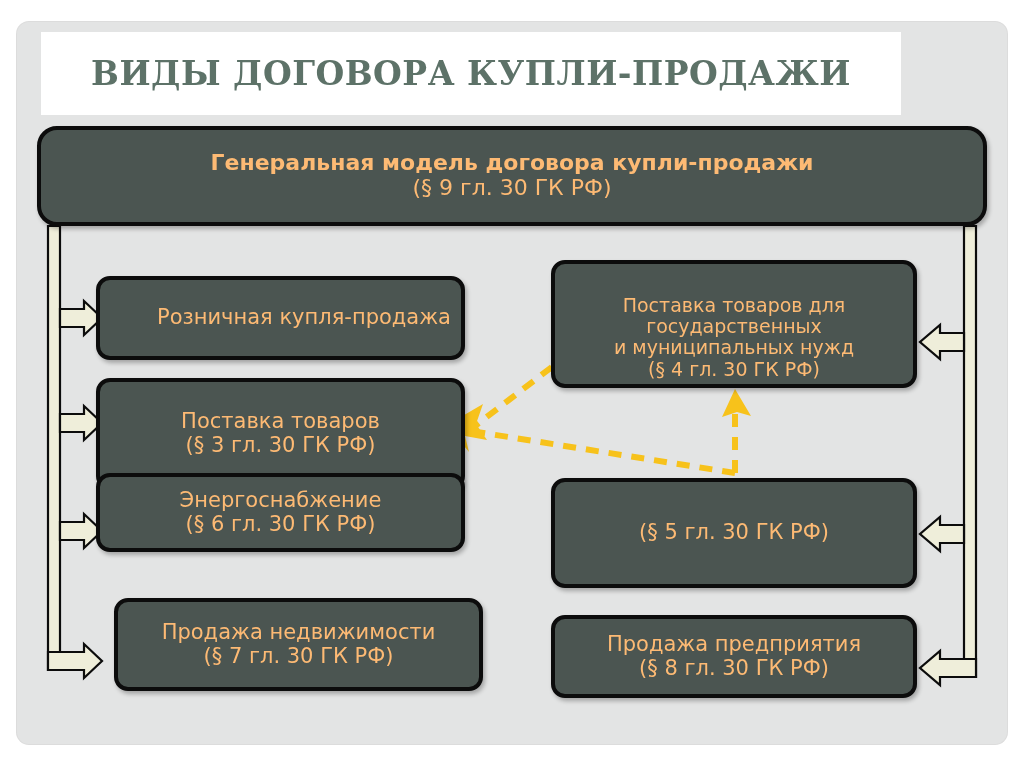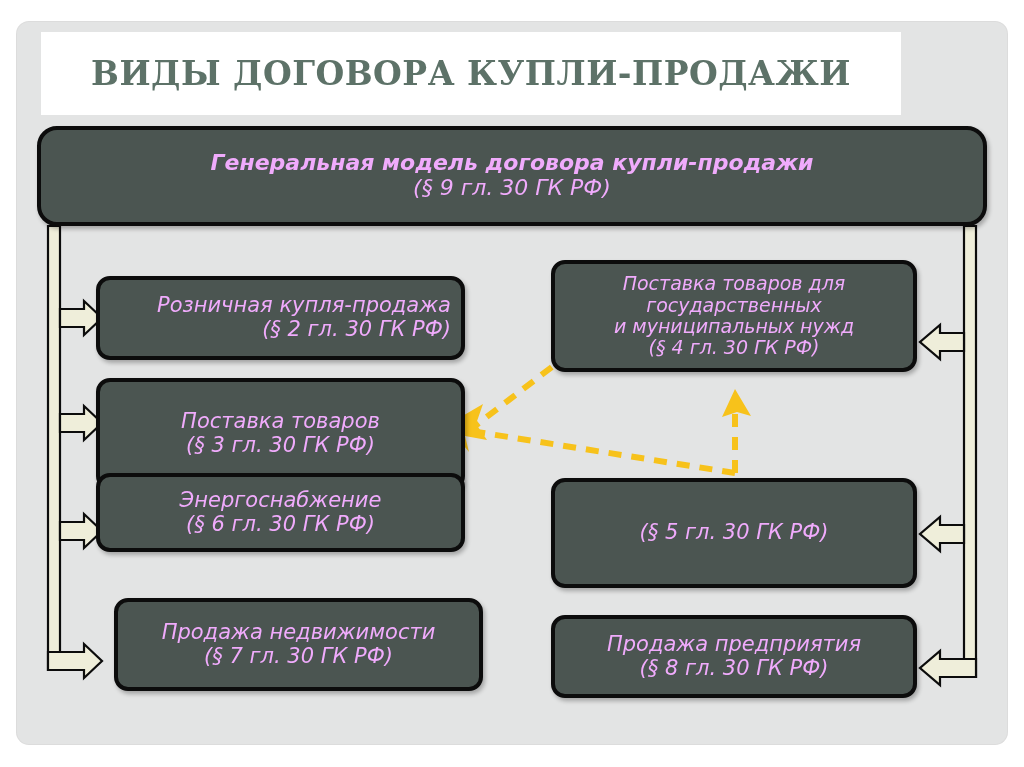--- a/index.html
+++ b/index.html
@@ -53,24 +53,23 @@
     position: absolute;
     background: #4b5551;
     border: 4px solid #0c0c0c;
     border-radius: 14px;
     box-sizing: border-box;
     display: flex;
     flex-direction: column;
     align-items: center;
     justify-content: center;
     text-align: center;
-    color: #f0abfc;
+    color: #fdba74;
     box-shadow: 2px 3px 4px rgba(0,0,0,0.28);
     padding: 4px 10px;
-    font-style: italic;
   }
   .node .line {
     line-height: 1.12;
     white-space: nowrap;
   }
 
   
   #node-root {
     left: 20px;
     top: 104px;
@@ -86,21 +85,21 @@
   .node-right { left: 534px; width: 366px; }
 
   .node .l1 { font-size: 21px; }
   .node .l2 { font-size: 21px; }
 
   #node-l1 { top: 254px; height: 84px; align-items: flex-end; }
   #node-l2 { top: 356px; height: 112px; }
   #node-l3 { top: 451px; height: 79px; }
   #node-l4 { top: 576px; height: 93px; margin-left: 18px; }
 
-  #node-r1 { top: 238px; height: 112px; }
+  #node-r1 { top: 238px; height: 128px; justify-content: flex-end; }
   #node-r1 .line { font-size: 19px; }
   #node-r2 { top: 456px; height: 110px; }
   #node-r3 { top: 593px; height: 83px; }
 
   
   #wires {
     position: absolute;
     left: 0;
     top: 0;
     width: 990px;
@@ -160,21 +159,20 @@
     </g>
   </svg>
 
   <div class="node" id="node-root">
     <div class="line l1">Генеральная модель договора купли-продажи</div>
     <div class="line l2">(§ 9 гл. 30 ГК РФ)</div>
   </div>
 
   <div class="node node-left" id="node-l1">
     <div class="line l1">Розничная купля-продажа</div>
-    <div class="line l2">(§ 2 гл. 30 ГК РФ)</div>
   </div>
 
   <div class="node node-left" id="node-l2">
     <div class="line l1">Поставка товаров</div>
     <div class="line l2">(§ 3 гл. 30 ГК РФ)</div>
   </div>
 
   <div class="node node-left" id="node-l3">
     <div class="line l1">Энергоснабжение</div>
     <div class="line l2">(§ 6 гл. 30 ГК РФ)</div>

